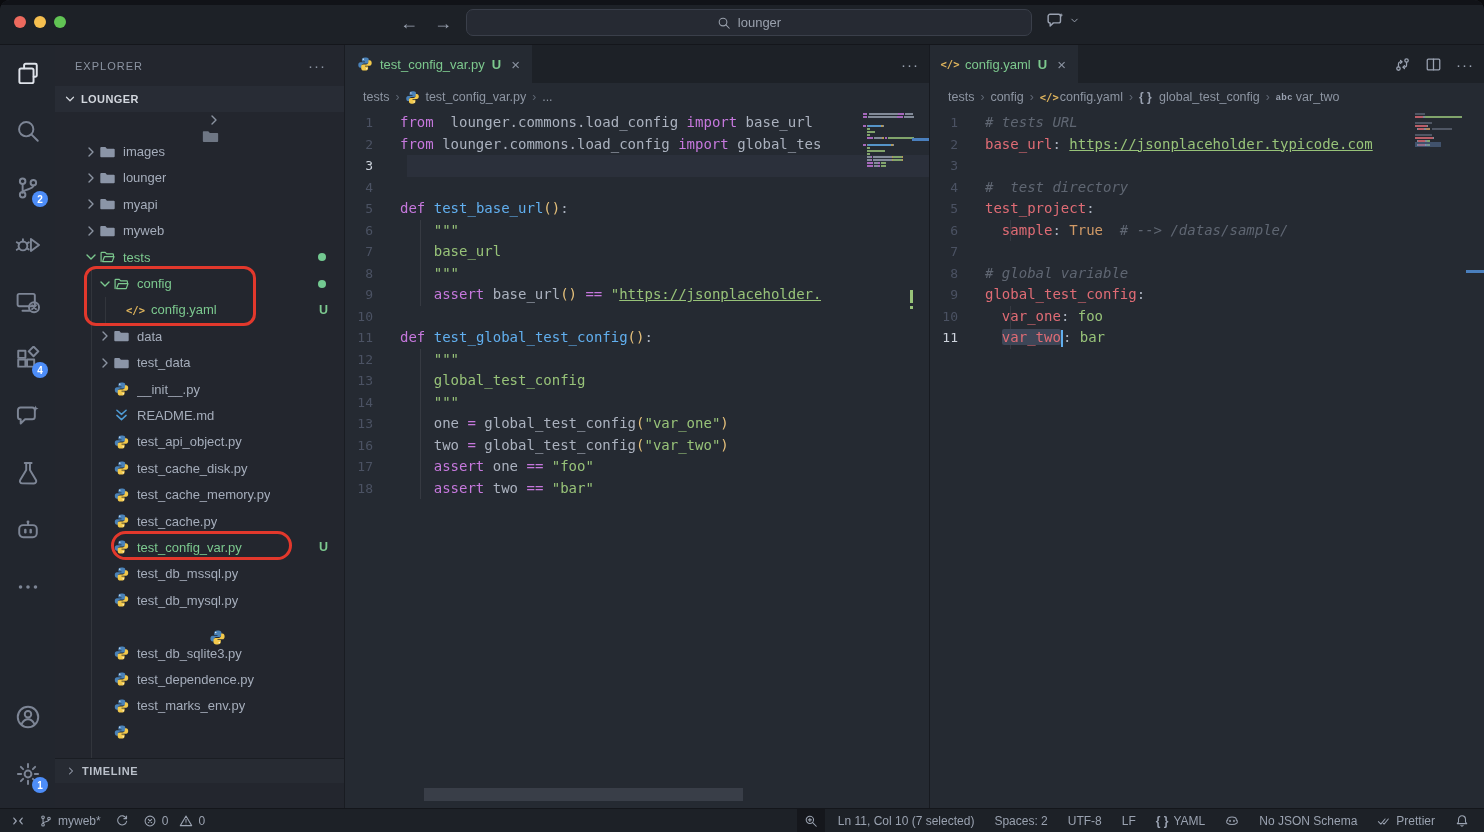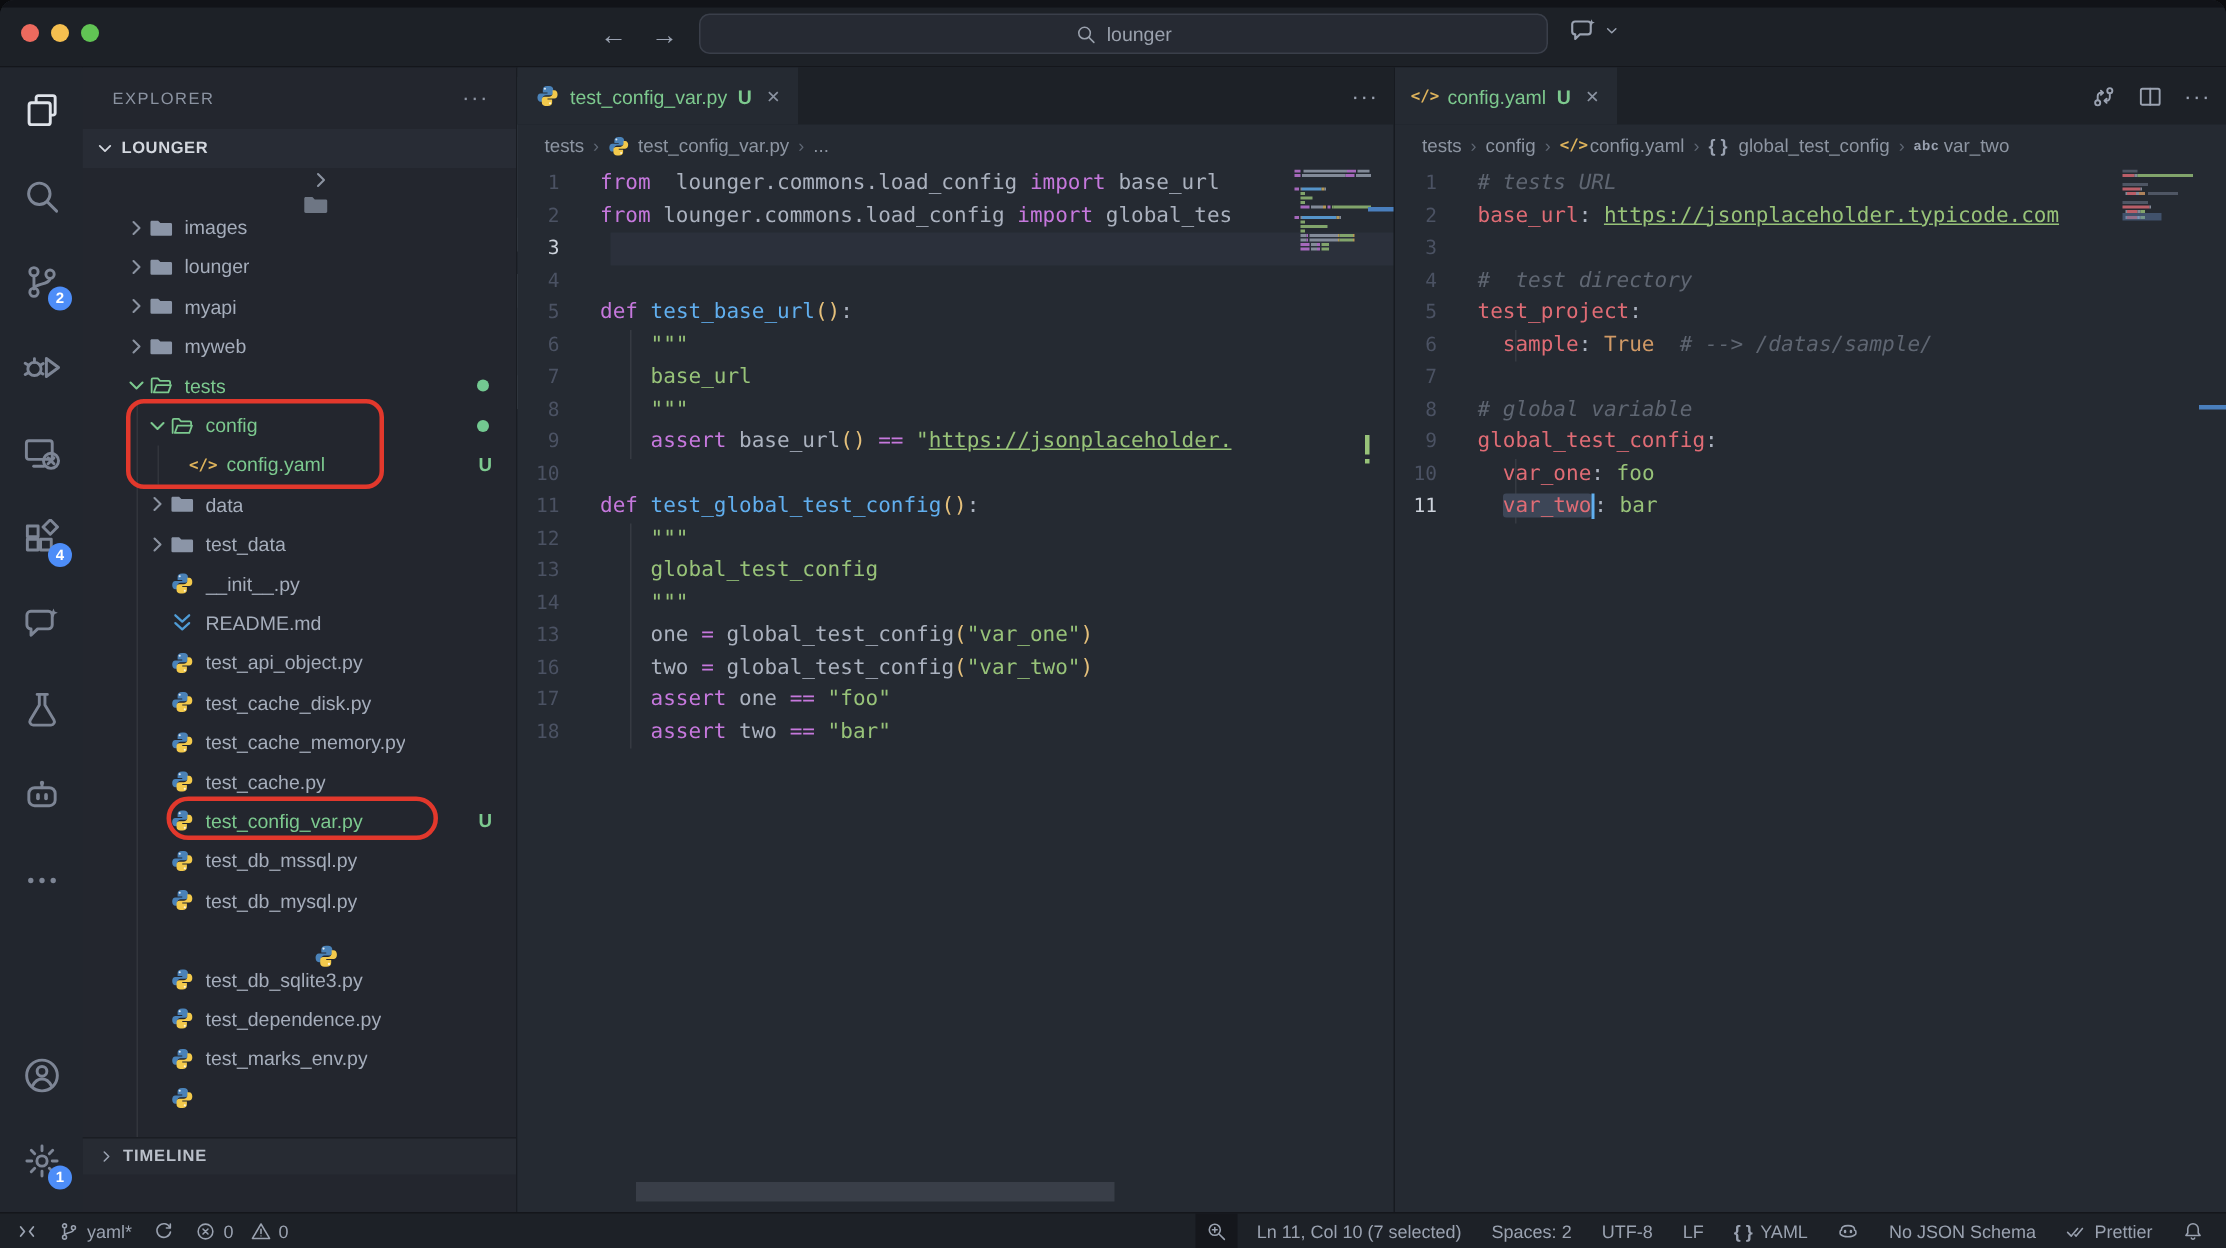--- a/index.html
+++ b/index.html
@@ -882,21 +882,21 @@
               <path d="M3.2 4.6L6 8l-2.8 3.4M12.8 4.6L10 8l2.8 3.4" stroke-width="1.4"></path>
             </svg></span>
         </div>
         <div class="sb-item">
           <span style="width: 14px; height: 14px;"><svg viewBox="0 0 16 16" fill="none" stroke="currentColor" stroke-width="1.2" stroke-linecap="round" stroke-linejoin="round" style="width:100%;height:100%">
               <circle cx="4.6" cy="3.7" r="1.5"></circle>
               <circle cx="11.4" cy="5.1" r="1.5"></circle>
               <circle cx="4.6" cy="12.3" r="1.5"></circle>
               <path d="M4.6 5.2v5.6M11.4 6.6c0 2.7-6.8 1.9-6.8 4.2"></path>
             </svg></span>
-          <span>yaml*</span>
+          <span>myweb*</span>
         </div>
         <div class="sb-item">
           <span style="width: 14px; height: 14px;"><svg viewBox="0 0 16 16" fill="none" stroke="currentColor" stroke-width="1.2" stroke-linecap="round" stroke-linejoin="round" style="width:100%;height:100%">
               <path d="M12.9 5A5.2 5.2 0 1 0 13.3 8.4"></path>
               <path d="M13.2 2.3v3h-3"></path>
             </svg></span>
         </div>
         <div class="sb-item">
           <span style="width: 14px; height: 14px;"><svg viewBox="0 0 16 16" fill="none" stroke="currentColor" stroke-width="1.2" stroke-linecap="round" stroke-linejoin="round" style="width:100%;height:100%">
               <circle cx="8" cy="8" r="5.6"></circle>

